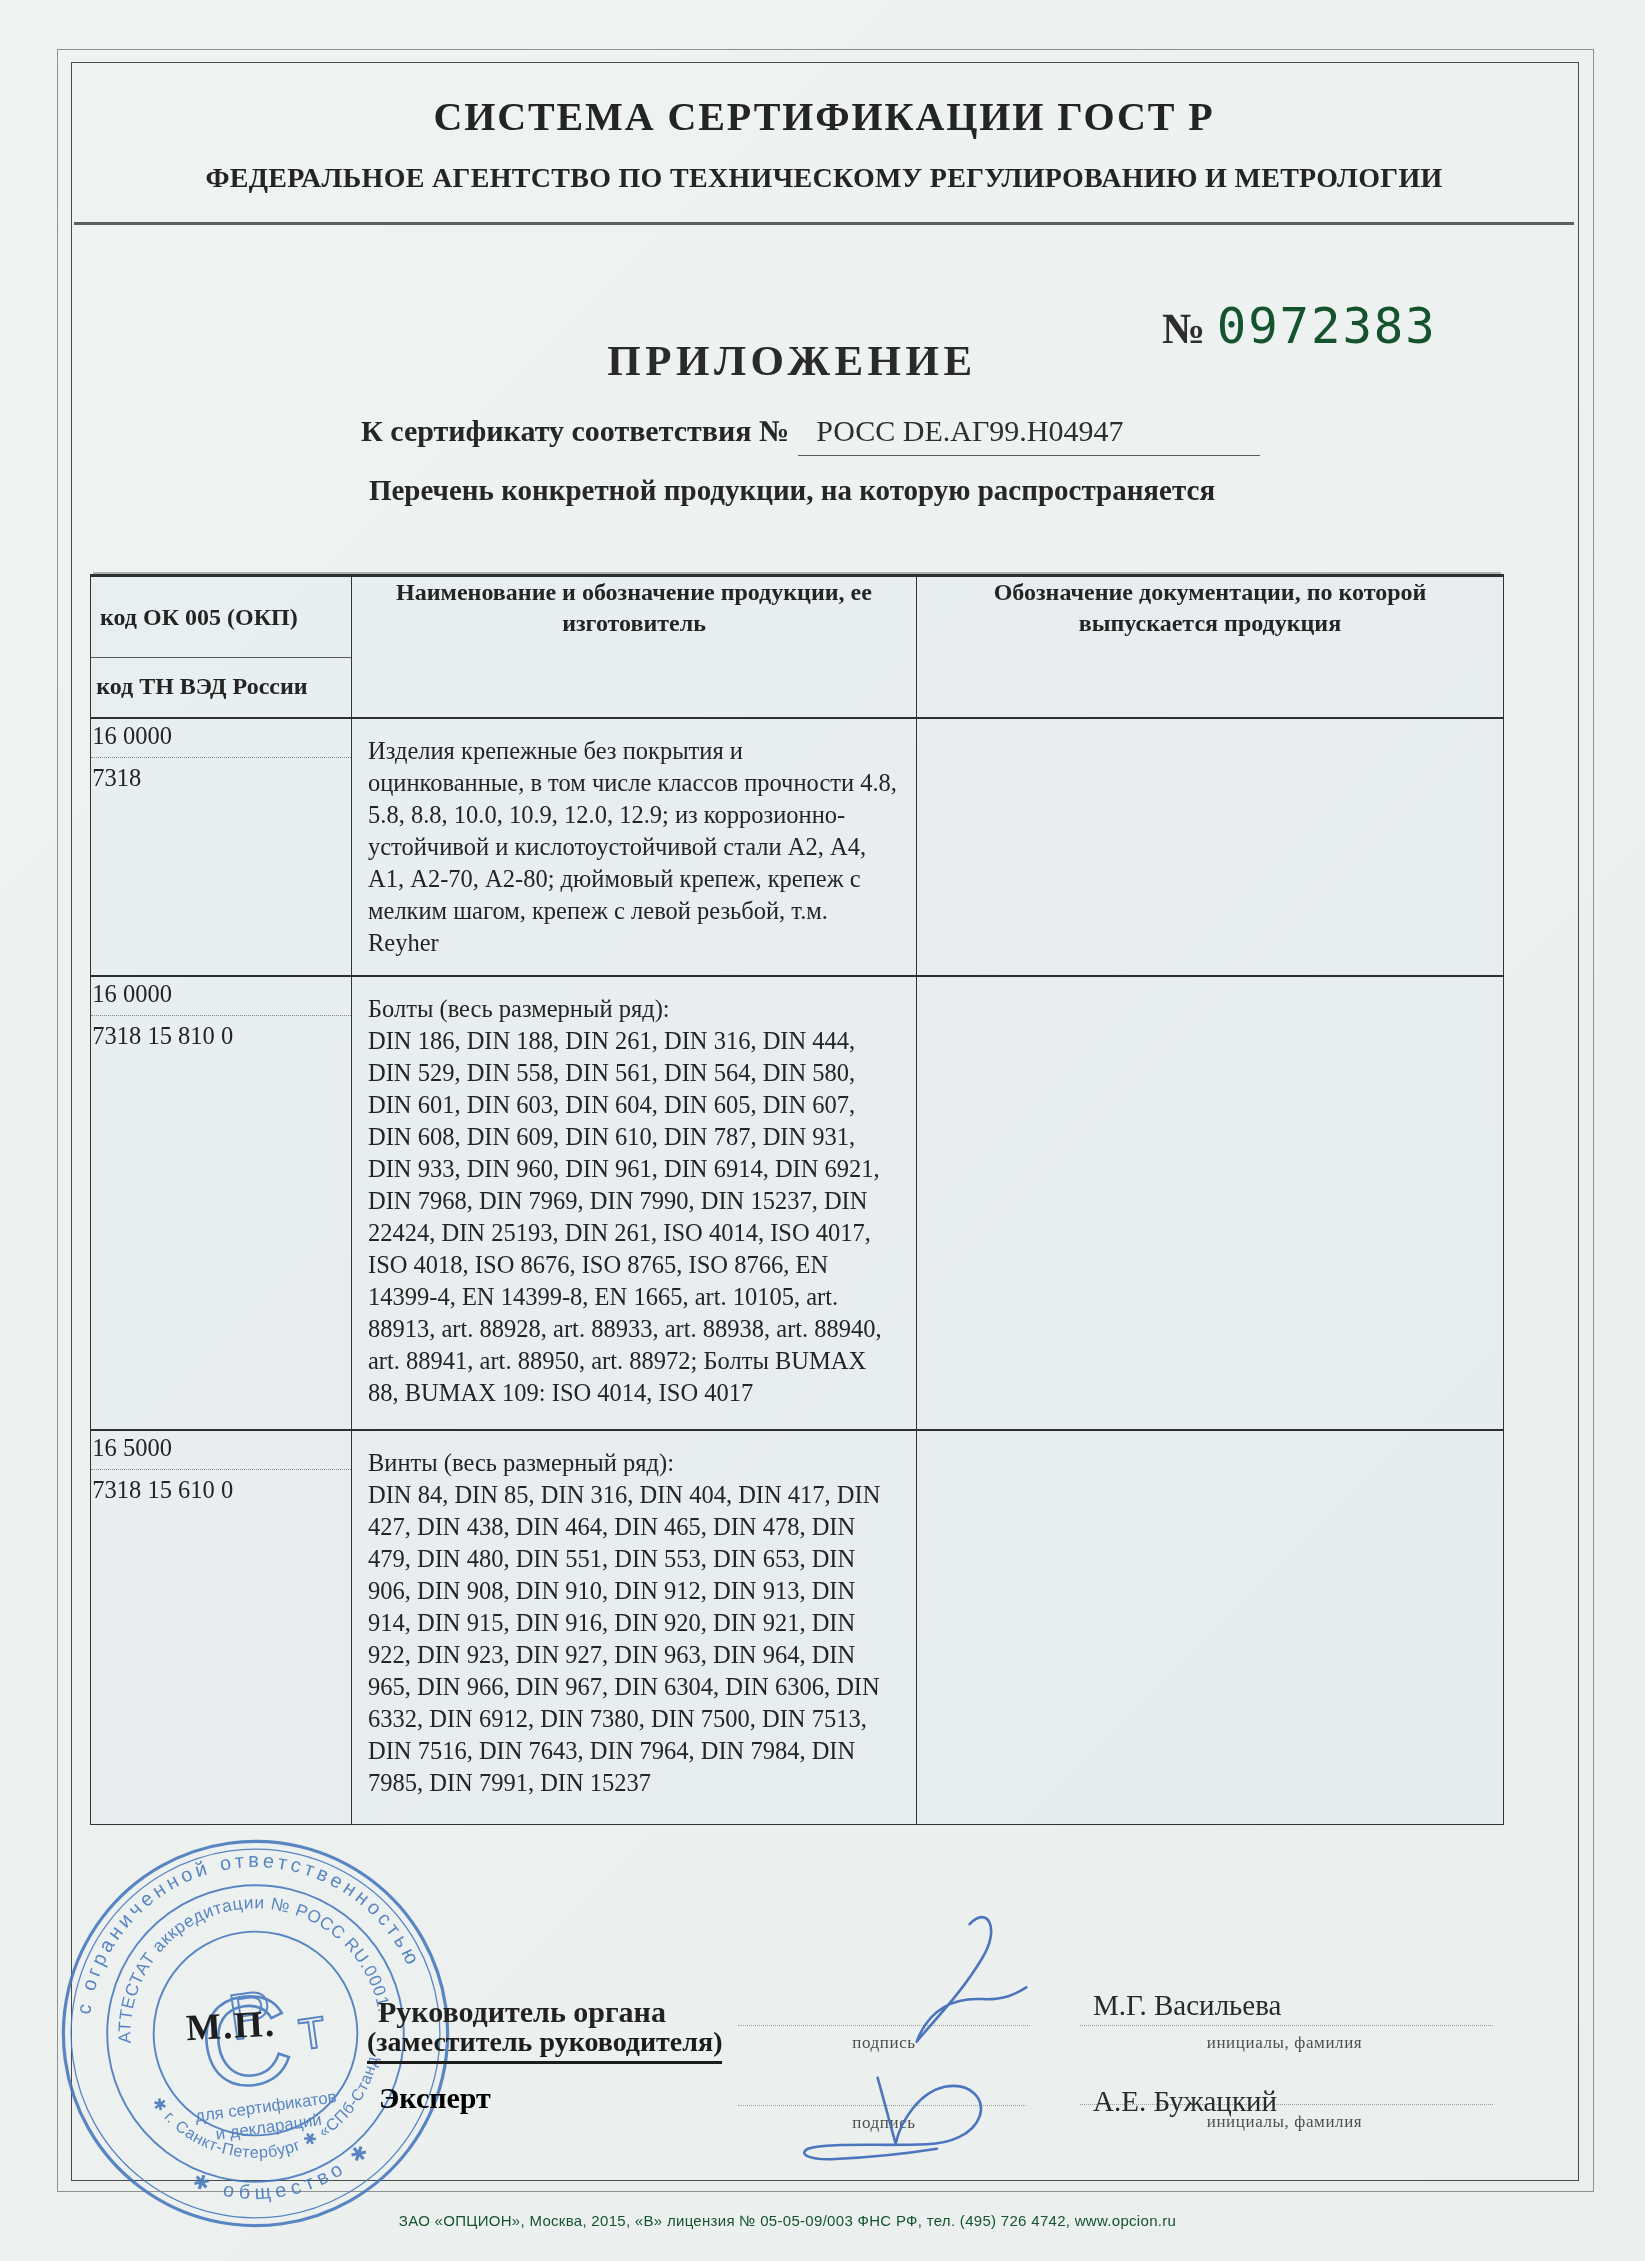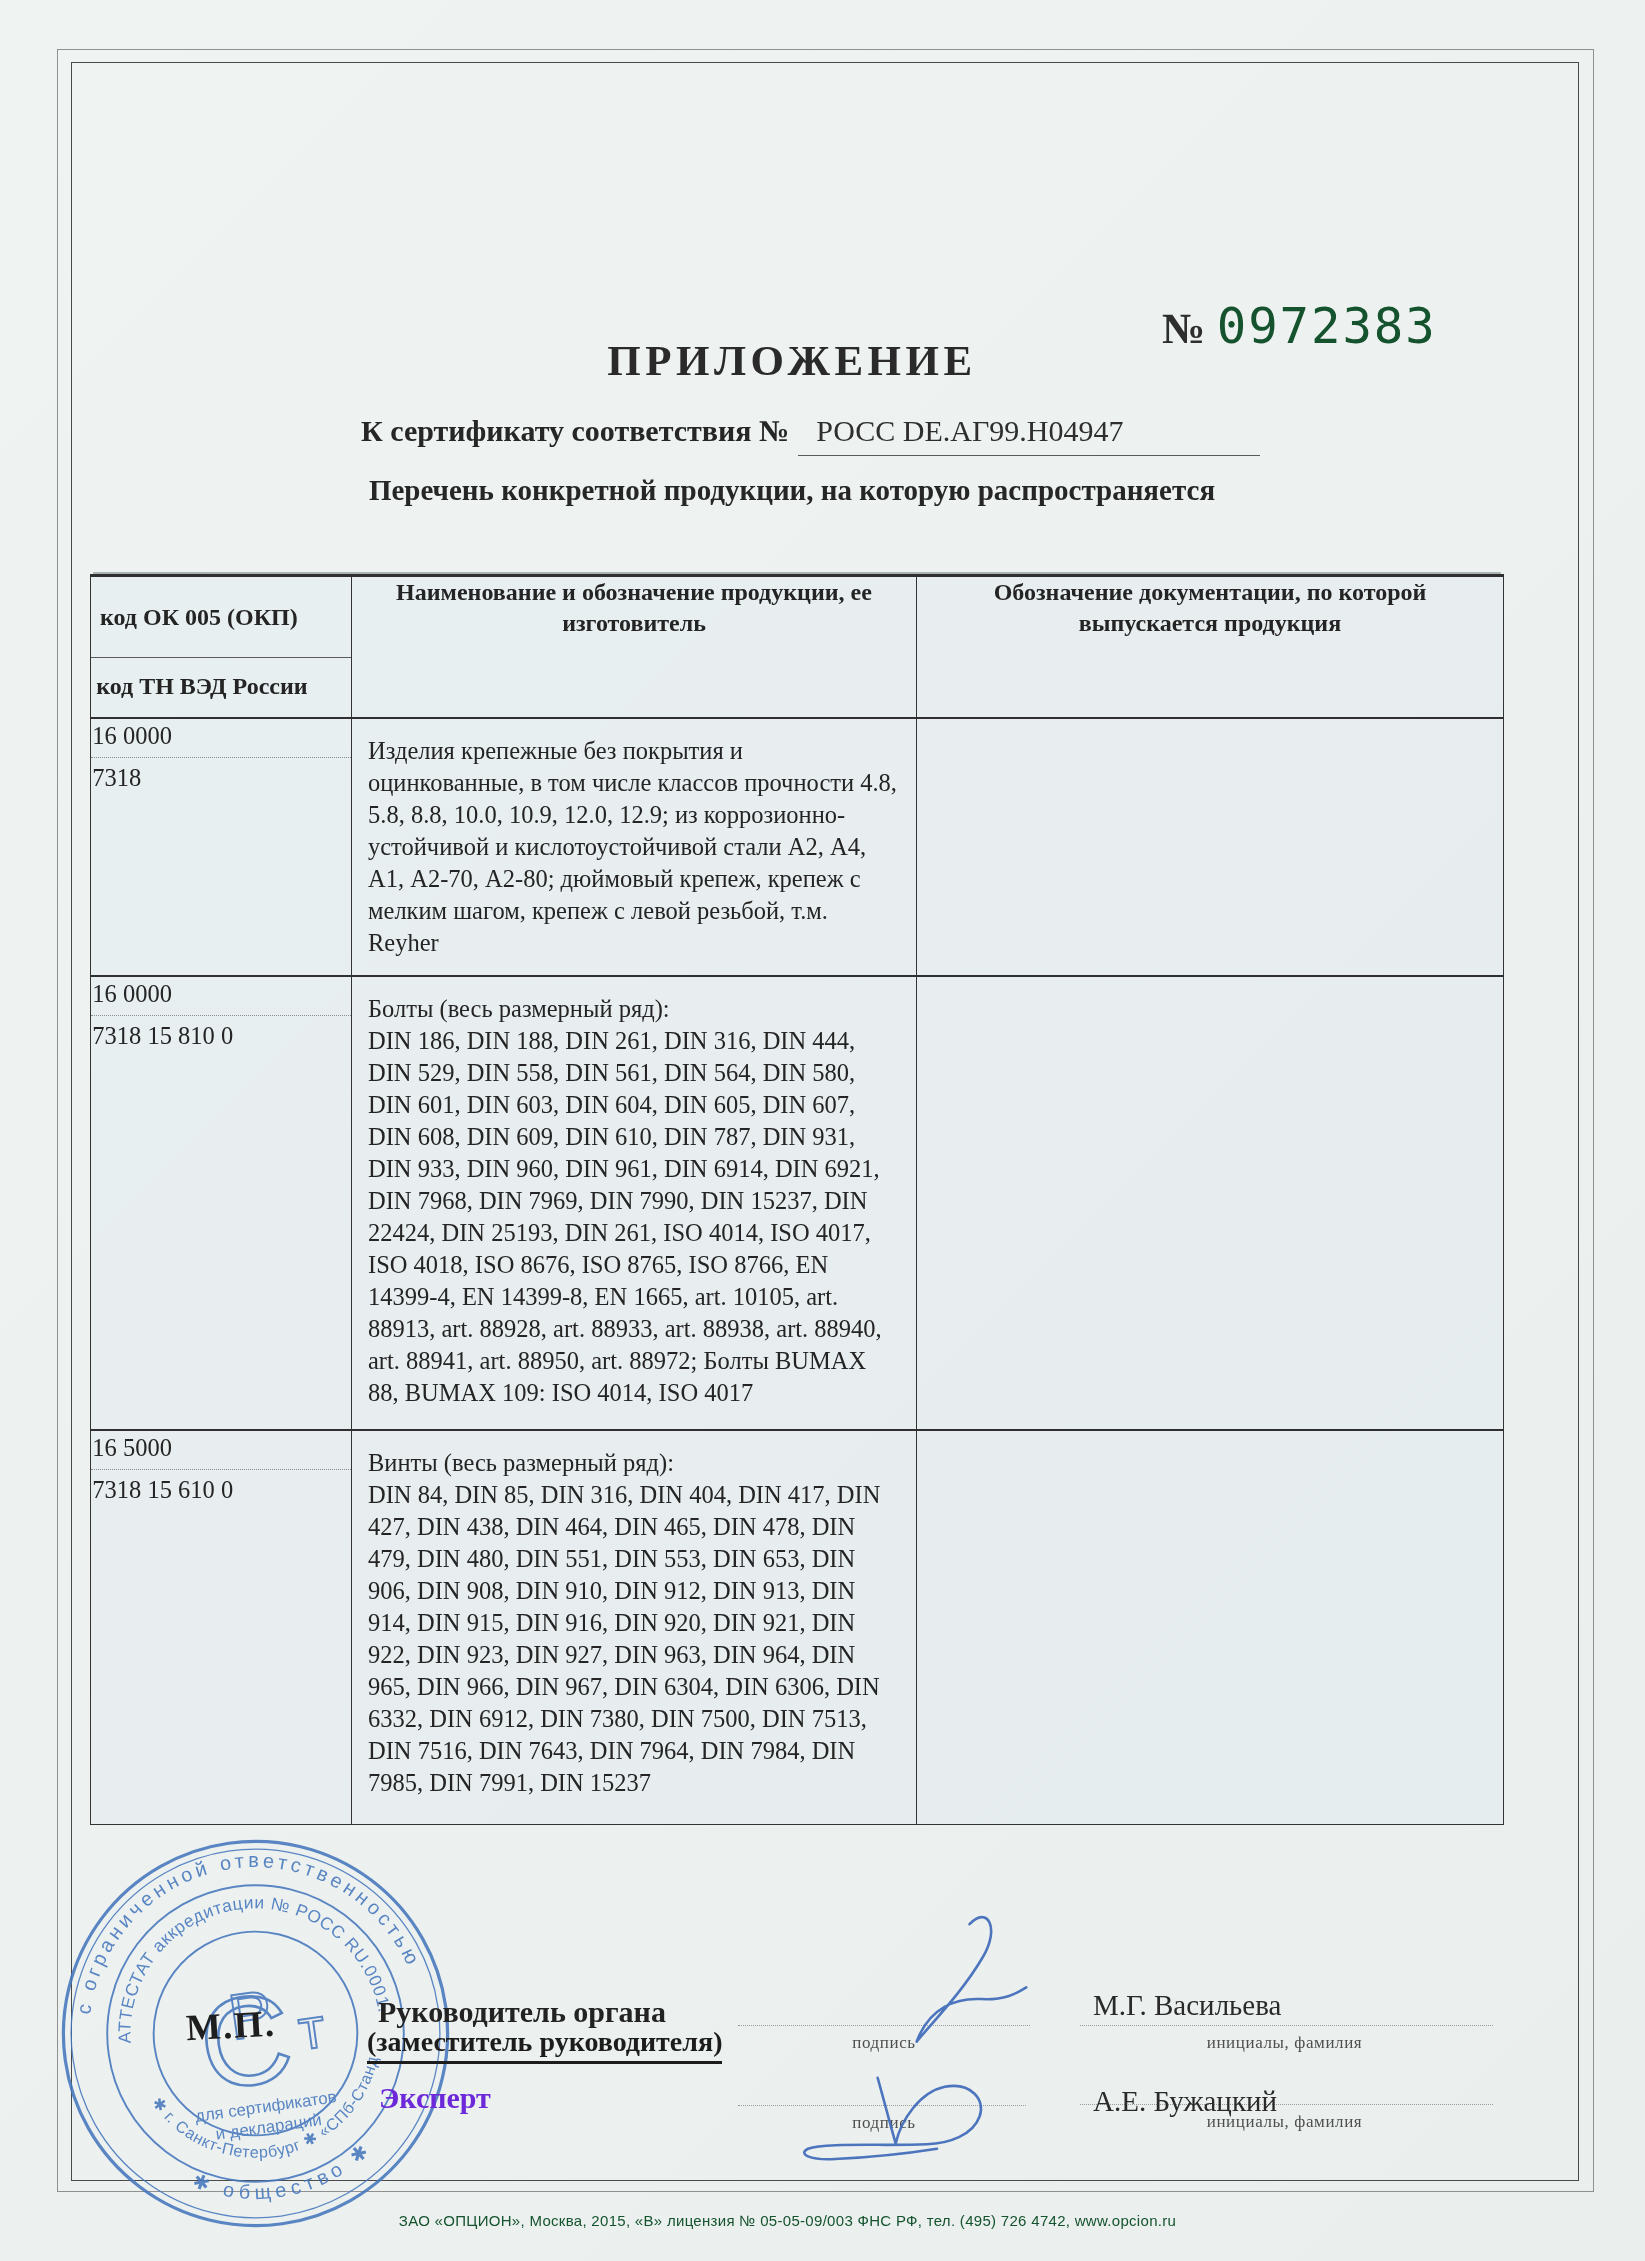--- a/index.html
+++ b/index.html
@@ -51,21 +51,21 @@
   table.doc-table tbody tr.r3{height:395px;}
   table.doc-table tbody tr{border-top:2.6px solid #2f2f2f;}
   td.code-cell{padding:2.6px 6.5px 0 6.5px;}
   .okp{border-bottom:1.9px dotted #8a8a8a;padding:1.3px 0 5.2px 1.3px;}
   .tnved{padding:3.9px 0 0 1.3px;}
   td.desc-cell{padding:1.3px 9px 0 10.3px;}
   td.desc-cell p{margin:16px;}
   .sig-label1{position:absolute;left:378px;top:1995px;font-size:30px;font-weight:bold;color:#222;}
   .sig-label1b{position:absolute;left:367px;top:2026px;font-size:28px;font-weight:bold;color:#1c1c1c;
     border-bottom:3.9px solid #1c1c1c;padding-bottom:3.2px;}
-  .sig-label2{position:absolute;left:379px;top:2081px;font-size:30px;font-weight:bold;color:#6d28d9;}
+  .sig-label2{position:absolute;left:379px;top:2081px;font-size:30px;font-weight:bold;color:#000000;}
   .sig-line{position:absolute;height:0;border-bottom:1.3px dotted #9c9c9c;}
   .sig-line.s1{left:738px;width:292px;top:2025px;}
   .sig-line.s2{left:738px;width:288px;top:2105px;}
   .name-line{position:absolute;height:0;border-bottom:1.3px dotted #9c9c9c;}
   .name-line.n1{left:1080px;width:413px;top:2025px;}
   .name-line.n2{left:1080px;width:413px;top:2104px;}
   .caption{position:absolute;font-size:17px;color:#4e4e4e;letter-spacing:0.6px;}
   .cap-sign1{left:813px;top:2033px;width:142px;text-align:center;}
   .cap-sign2{left:813px;top:2113px;width:142px;text-align:center;}
   .cap-name1{left:1162px;top:2033px;width:245px;text-align:center;}
@@ -83,20 +83,24 @@
     font-size:15px;color:#14532d;letter-spacing:0.3px;}
 </style>
 </head>
 <body>
 
 <div class="sheet">
 
   <div class="frame-outer"></div>
   <div class="frame-inner"></div>
 
+  <div class="head-box">
+    <div class="head-line1">СИСТЕМА СЕРТИФИКАЦИИ ГОСТ Р</div>
+    <div class="head-line2">ФЕДЕРАЛЬНОЕ АГЕНТСТВО ПО ТЕХНИЧЕСКОМУ РЕГУЛИРОВАНИЮ И МЕТРОЛОГИИ</div>
+  </div>
 
   <div class="blank-no">
     <span class="no-sign">№</span>
     <span class="no-digits" style="color:#14532d;margin-top:41px;">0972383</span>
   </div>
 
   <div class="doc-title">ПРИЛОЖЕНИЕ</div>
 
   <div class="cert-line">
     <span class="lbl">К сертификату соответствия №</span>

